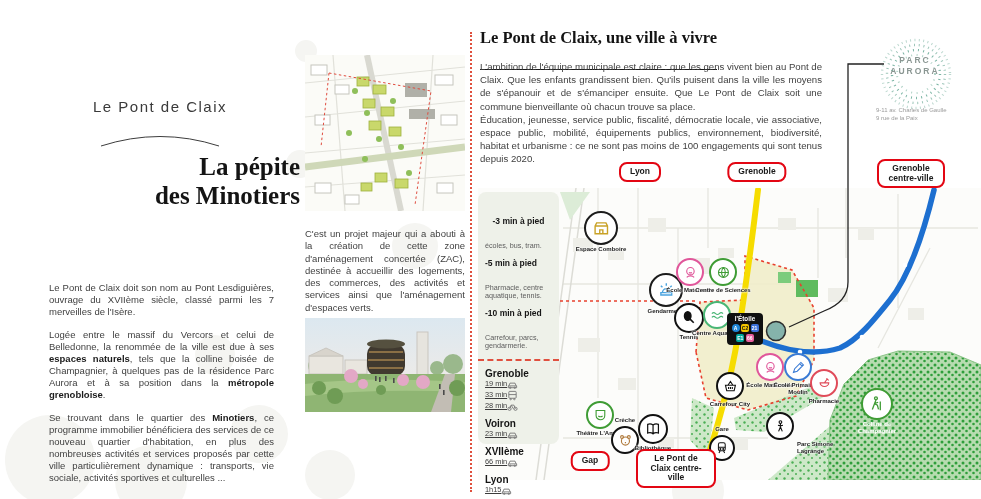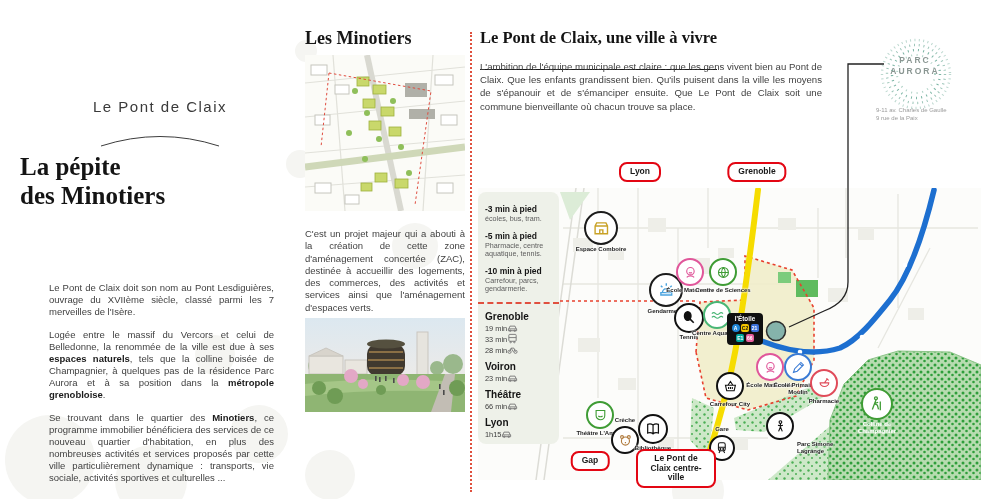--- a/index.html
+++ b/index.html
@@ -5,21 +5,21 @@
   html,body{margin:0;padding:0;background:#e9e9e9;}
   #page{position:relative;width:981px;height:499px;background:#ffffff;overflow:hidden;
         font-family:"Liberation Sans",sans-serif;color:#3f3f3f;}
   .abs{position:absolute;}
   
   .bgdot{position:absolute;border-radius:50%;background:#f5f5f2;z-index:0;}
   
   .kicker{left:35px;top:98px;width:250px;text-align:center;font-size:15px;font-weight:400;
           letter-spacing:1.5px;color:#3a3a3a;z-index:2;}
   .arc{left:95px;top:124px;z-index:2;}
-  .big-title{left:20px;top:152px;width:280px;text-align:left;z-index:2;
+  .big-title{left:20px;top:152px;width:280px;text-align:right;z-index:2;
              font-family:"Liberation Serif",serif;font-weight:700;font-size:25px;line-height:29px;color:#141414;}
   .left-body{left:49px;top:282px;width:225px;font-size:9.5px;line-height:12px;text-align:justify;z-index:2;}
   .left-body p{margin:0 0 11px 0;}
   .left-body b{color:#1c1c1c;}
   
   .mid-title{left:305px;top:28px;width:200px;font-family:"Liberation Serif",serif;font-weight:700;
              font-size:18px;color:#161616;z-index:2;}
   .img-frame{left:305px;z-index:2;overflow:hidden;}
   .mid-body{left:305px;top:228px;width:160px;font-size:9.5px;line-height:12.3px;text-align:justify;z-index:2;}
   .caption{left:305px;top:417px;width:160px;font-size:9.5px;line-height:12px;font-style:italic;
@@ -32,26 +32,26 @@
   
   .logo-text{left:880px;top:55px;width:70px;text-align:center;font-size:8.5px;letter-spacing:2px;
              color:#8b9793;font-weight:600;line-height:10.5px;z-index:3;}
   .logo-addr{left:876px;top:106px;width:90px;font-size:6px;line-height:8px;color:#9b9b9b;z-index:3;}
   
   .map{left:478px;top:188px;width:503px;height:292px;z-index:1;}
   .map > svg{position:absolute;left:0;top:0;}
   .panel{position:absolute;left:0;top:4px;width:81px;height:252px;background:#eef1e9;border-radius:8px;
          box-sizing:border-box;padding:8px 7px;z-index:3;}
   .walk-title{font-size:8.5px;font-weight:700;color:#171717;margin-top:7px;}
-  .walk-title:first-child{margin-top:4px;}
-  .walk-desc{font-size:7.2px;line-height:8.6px;color:#5c5c5c;margin-top:1px;}
+  .walk-title:first-child{margin-top:16px;text-align:center;}
+  .walk-desc{font-size:7.2px;line-height:8.6px;color:#5c5c5c;margin-top:16px;}
   .panel-divider{border-top:2px dashed #e0503f;margin:8px -7px 7px -7px;}
   .drive-city{font-size:10px;font-weight:700;color:#141414;margin-top:6px;}
   .drive-city:first-of-type{margin-top:0;}
-  .time-row{display:flex;align-items:flex-end;font-size:7.4px;color:#3c3c3c;height:11px;}
+  .time-row{display:flex;align-items:flex-start;font-size:7.4px;color:#3c3c3c;height:11px;text-decoration:underline;}
   .time-row svg{color:#777;}
   
   .poi{position:absolute;width:0;height:0;z-index:4;}
   .poi .c{position:absolute;left:0;top:0;transform:translate(-50%,-50%);width:var(--s,30px);height:var(--s,30px);
           border:2px solid var(--bc,#1c1c1c);border-radius:50%;background:#fff;display:flex;align-items:center;
           justify-content:center;color:var(--ic,#1c1c1c);box-sizing:border-box;}
   .poi .c svg{width:62%;height:62%;}
   .poi .l{position:absolute;left:0;transform:translateX(-50%);top:calc(var(--s,30px)/2 + 1px);width:56px;
           font-size:6px;font-weight:700;color:#222;line-height:7px;text-align:center;
           text-shadow:0 0 2px #fff,0 0 2px #fff,0 0 3px #fff;}
@@ -98,21 +98,20 @@
   <div class="abs big-title">
     <div>La pépite</div>
     <div>des Minotiers</div>
   </div>
   <div class="abs left-body">
     <p>Le Pont de Claix doit son nom au Pont Lesdiguières, ouvrage du XVIIème siècle, classé parmi les 7 merveilles de l'Isère.</p>
     <p><span>Logée entre le massif du Vercors et celui de Belledonne, la renommée de la ville est due à ses </span><b>espaces naturels</b><span>, tels que la colline boisée de Champagnier, à quelques pas de la résidence Parc Aurora et à sa position dans la </span><b>métropole grenobloise</b><span>.</span></p>
     <p><span>Se trouvant dans le quartier des </span><b>Minotiers</b><span>, ce programme immobilier bénéficiera des services de ce nouveau quartier d'habitation, en plus des nombreuses activités et services proposés par cette ville particulièrement dynamique : transports, vie sociale, activités sportives et culturelles ...</span></p>
   </div>
 
-  <div class="abs mid-title">Les Minotiers</div>
 
   <div class="abs img-frame" style="top:55px;width:160px;height:156px;">
     <svg width="160" height="156" viewBox="0 0 160 156">
       <rect width="160" height="156" fill="#fbfbf7"></rect>
       <g stroke="#e1e1da" stroke-width="1.2" fill="none">
         <path d="M0 28 L160 12 M0 62 L160 46 M0 98 L160 84 M0 132 L160 120 M28 0 L40 156 M128 0 L118 156"></path>
       </g>
       <path d="M62 0 L96 156" stroke="#d9d9d1" stroke-width="6" fill="none"></path>
       <path d="M0 112 L160 92" stroke="#cfd8b8" stroke-width="7" fill="none"></path>
       <g fill="#ffffff" stroke="#c6c6be" stroke-width="1">
@@ -207,20 +206,21 @@
       </g>
     </svg>
   </div>
 
 
   <div class="abs dot-divider"></div>
 
   <div class="abs right-title">Le Pont de Claix, une ville à vivre</div>
   <div class="abs right-body">
     <div>L'ambition de l'équipe municipale est claire : que les gens vivent bien au Pont de Claix. Que les enfants grandissent bien. Qu'ils puisent dans la ville les moyens de s'épanouir et de s'émanciper ensuite. Que Le Pont de Claix soit une commune bienveillante où chacun trouve sa place.</div>
+    <div>Éducation, jeunesse, service public, fiscalité, démocratie locale, vie associative, espace public, mobilité, équipements publics, environnement, biodiversité, habitat et urbanisme : ce ne sont pas moins de 100 engagements qui sont tenus depuis 2020.</div>
   </div>
 
   <svg class="abs" style="left:878px;top:36px;z-index:2;" width="76" height="76" viewBox="0 0 76 76">
     <circle cx="38" cy="38" r="34" fill="none" stroke="#bcd8cf" stroke-width="2.4" stroke-dasharray="1 3.4"></circle>
     <circle cx="38" cy="38" r="29" fill="none" stroke="#9cc5b8" stroke-width="2.4" stroke-dasharray="1 3.8"></circle>
     <circle cx="38" cy="38" r="24" fill="none" stroke="#7bb5a4" stroke-width="2.4" stroke-dasharray="1 4.2"></circle>
     <circle cx="38" cy="38" r="19" fill="none" stroke="#8fbfae" stroke-width="2" stroke-dasharray="1 4.6" opacity=".7"></circle>
   </svg>
   <div class="abs logo-text">
     <div>PARC</div>
@@ -338,21 +338,21 @@
       <div class="drive-city">Voiron</div>
       <div class="time-row">
           <span>23 min</span>
         <svg width="11" height="11" viewBox="0 0 24 24" fill="none" stroke="currentColor" stroke-width="2">
             <path d="M4 15l2.5-6h11L20 15M3 15h18v4H3z"></path>
             <circle cx="7" cy="19" r="1.6"></circle>
             <circle cx="17" cy="19" r="1.6"></circle>
           </svg>
         </div>
 
-      <div class="drive-city">Théâtre</div>
+      <div class="drive-city">XVIIème</div>
       <div class="time-row">
           <span>66 min</span>
         <svg width="11" height="11" viewBox="0 0 24 24" fill="none" stroke="currentColor" stroke-width="2">
             <path d="M4 15l2.5-6h11L20 15M3 15h18v4H3z"></path>
             <circle cx="7" cy="19" r="1.6"></circle>
             <circle cx="17" cy="19" r="1.6"></circle>
           </svg>
         </div>
 
       <div class="drive-city">Lyon</div>
@@ -514,16 +514,17 @@
         <div class="chip t-c2">C2</div>
         <div class="chip t-21">21</div>
         <div class="chip t-e1">E1</div>
         <div class="chip t-66">66</div>
       </div>
     </div>
   </div>
 
   <div class="badge" style="left:640px;top:162px;">Lyon</div>
   <div class="badge" style="left:757px;top:162px;">Grenoble</div>
+  <div class="badge wrap" style="left:911px;top:159px;">Grenoble centre-ville</div>
   <div class="badge" style="left:590px;top:451px;">Gap</div>
   <div class="badge wrap" style="left:676px;top:449px;width:64px;">Le Pont de Claix centre-ville</div>
 
 </div>
 
 </body></html>

